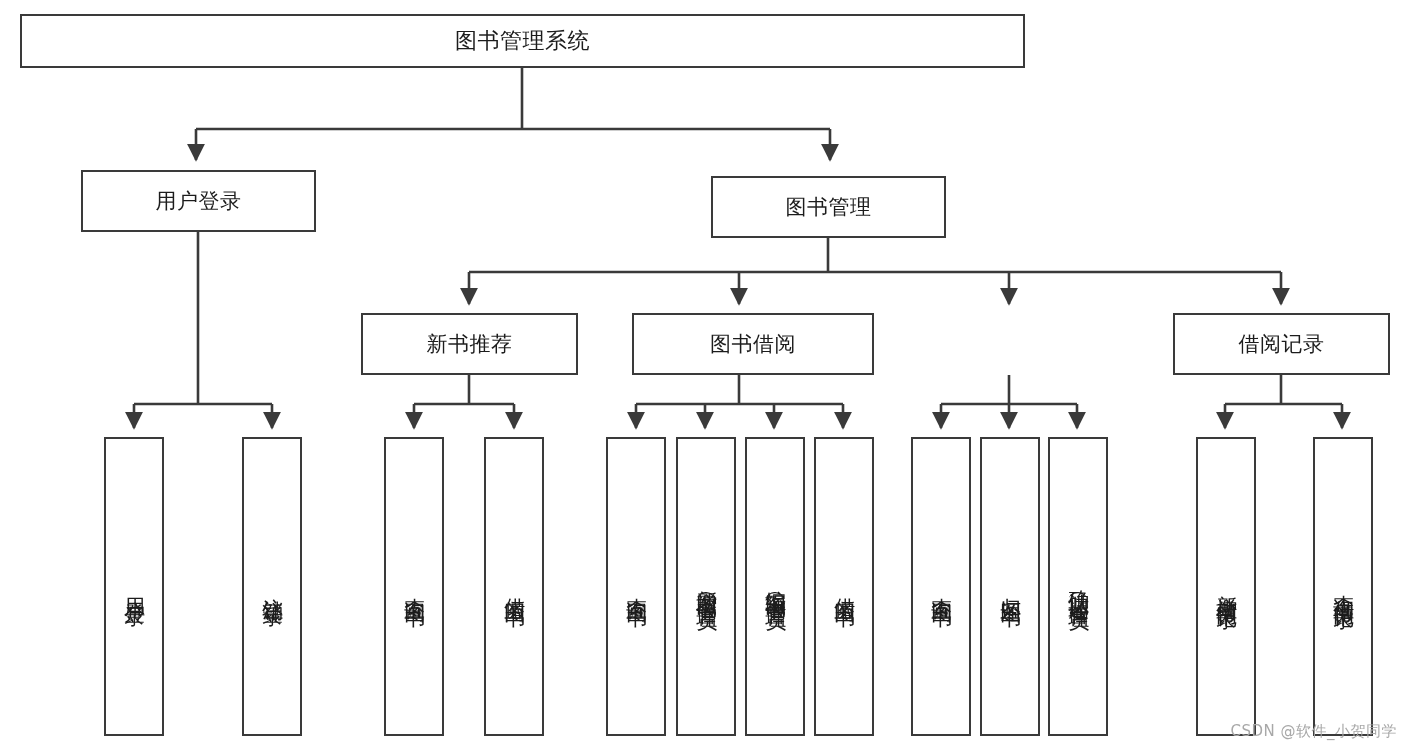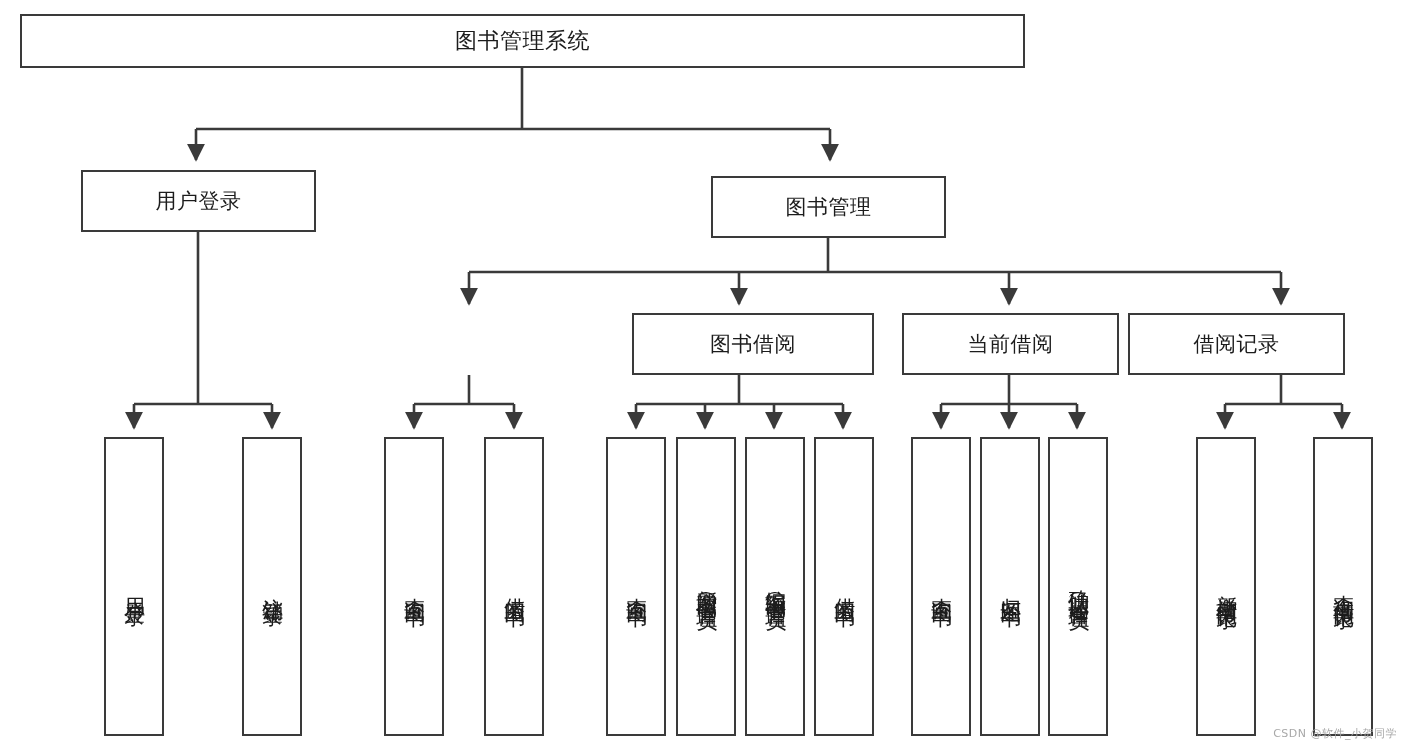--- a/index.html
+++ b/index.html
@@ -62,21 +62,21 @@
     text-orientation: upright;
     font-size: 21px;
     line-height: 1.12;
     letter-spacing: 3px;
     white-space: nowrap;
   }
   .watermark {
     position: absolute;
     right: 8px;
     bottom: 6px;
-    font-size: 11px;
+    font-size: 15px;
     color: #a8a8a8;
     letter-spacing: 0.5px;
     user-select: none;
     white-space: nowrap;
     margin-top: 12px;
   }
 </style>
 </head>
 <body>
 
@@ -136,27 +136,27 @@
     <span class="label">图书管理系统</span>
   </div>
 
   <div class="node horiz" style="left:81px; top:170px; width:235px; height:62px;">
     <span class="label">用户登录</span>
   </div>
   <div class="node horiz" style="left:711px; top:176px; width:235px; height:62px;">
     <span class="label">图书管理</span>
   </div>
 
+  <div class="node horiz" style="left:361px; top:313px; width:217px; height:62px;">
+    <span class="label">新书推荐</span>
+  </div>
   <div class="node horiz" style="left:632px; top:313px; width:242px; height:62px;">
     <span class="label">图书借阅</span>
   </div>
-  <div class="node horiz" style="left:902px; top:313px; width:217px; height:62px;">
-    <span class="label">当前借阅</span>
-  </div>
-  <div class="node horiz" style="left:1128px; top:313px; width:217px; height:62px;">
+  <div class="node horiz" style="left:1173px; top:313px; width:217px; height:62px;">
     <span class="label">借阅记录</span>
   </div>
 
   <div class="node vert" style="left:104px; top:437px; width:60px; height:299px;">
     <span class="label">用户登录</span>
   </div>
   <div class="node vert" style="left:242px; top:437px; width:60px; height:299px;">
     <span class="label">注销登录</span>
   </div>
 

